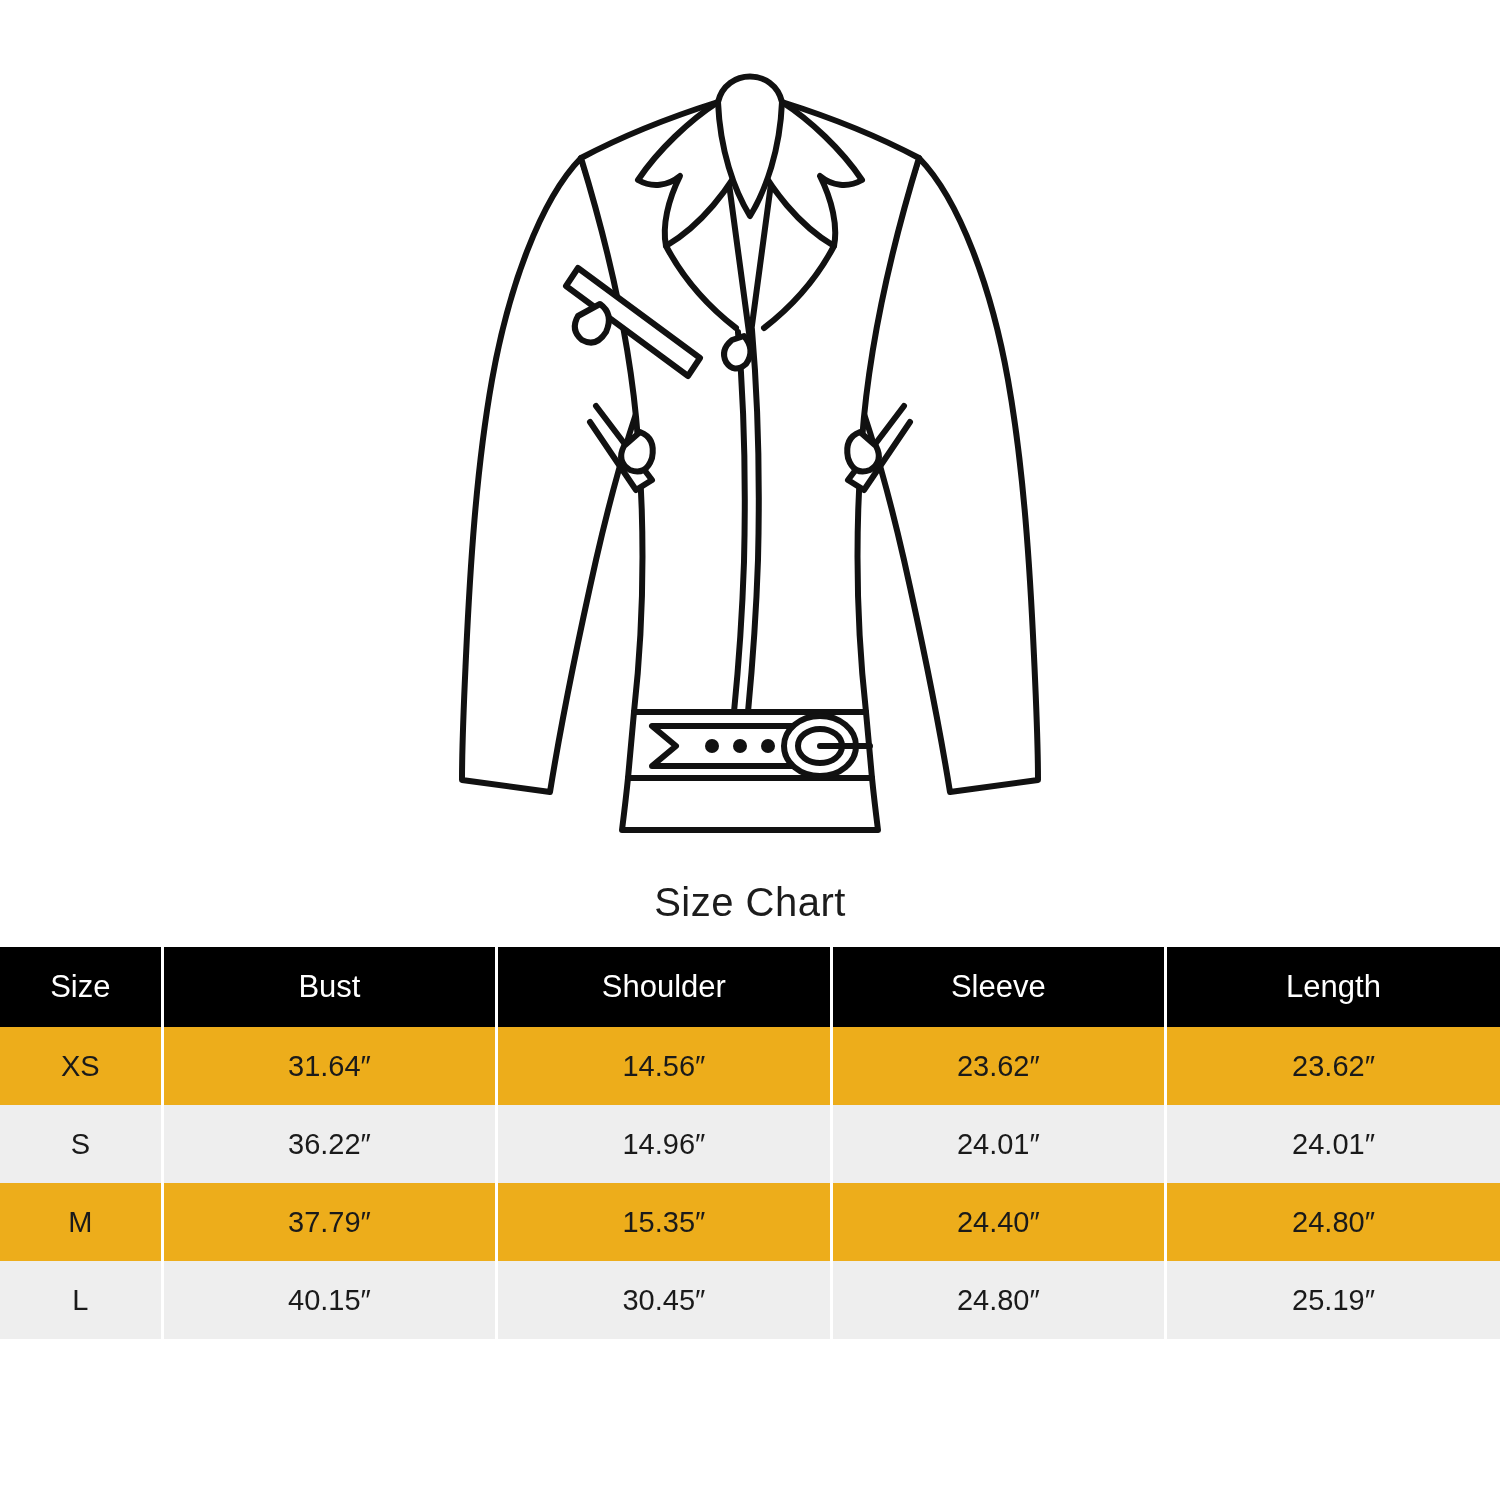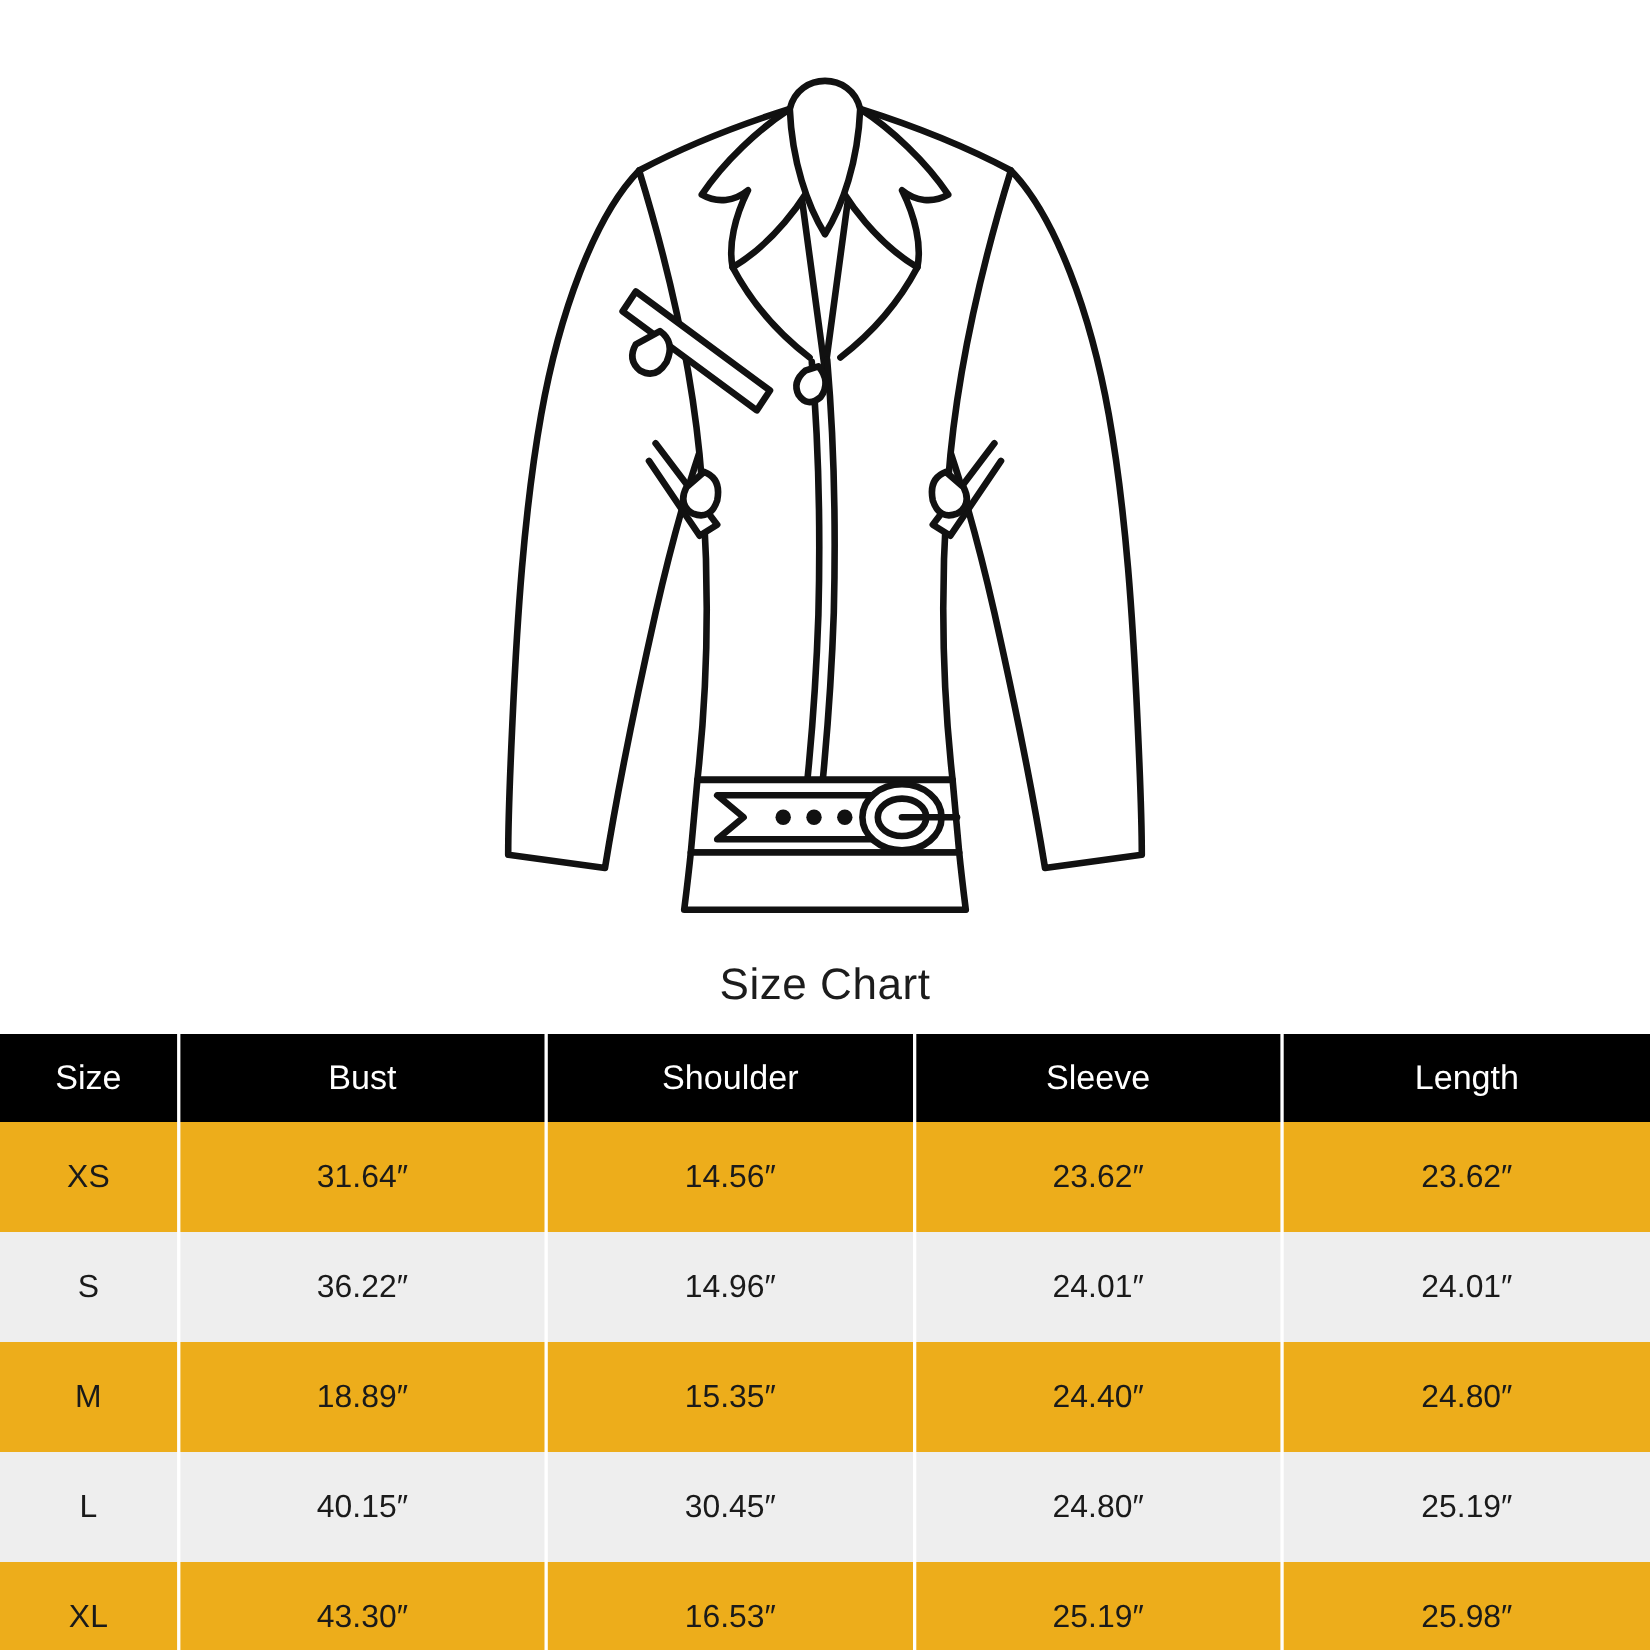--- a/index.html
+++ b/index.html
@@ -43,21 +43,21 @@
     border-collapse: collapse;
     width: 1500px;
     table-layout: fixed;
   }
   table.size-table th,
   table.size-table td {
     text-align: center;
     font-weight: 400;
     border-right: 3px solid #ffffff;
     padding: 0;
-    height: 100px;
+    height: 78px;
     vertical-align: middle;
   }
   table.size-table th:last-child,
   table.size-table td:last-child {
     border-right: none;
   }
   table.size-table thead th {
     background: #000000;
     color: #ffffff;
     font-size: 31px;
@@ -161,35 +161,28 @@
       </tr>
       <tr class="row-odd">
         <td>S</td>
         <td>36.22″</td>
         <td>14.96″</td>
         <td>24.01″</td>
         <td>24.01″</td>
       </tr>
       <tr class="row-accent">
         <td>M</td>
-        <td>18.89″</td>
+        <td>37.79″</td>
         <td>15.35″</td>
         <td>24.40″</td>
         <td>24.80″</td>
       </tr>
       <tr class="row-odd">
         <td>L</td>
         <td>40.15″</td>
         <td>30.45″</td>
         <td>24.80″</td>
         <td>25.19″</td>
       </tr>
-      <tr class="row-accent">
-        <td>XL</td>
-        <td>43.30″</td>
-        <td>16.53″</td>
-        <td>25.19″</td>
-        <td>25.98″</td>
-      </tr>
     </tbody>
   </table>
 
 </div>
 
 </body></html>

